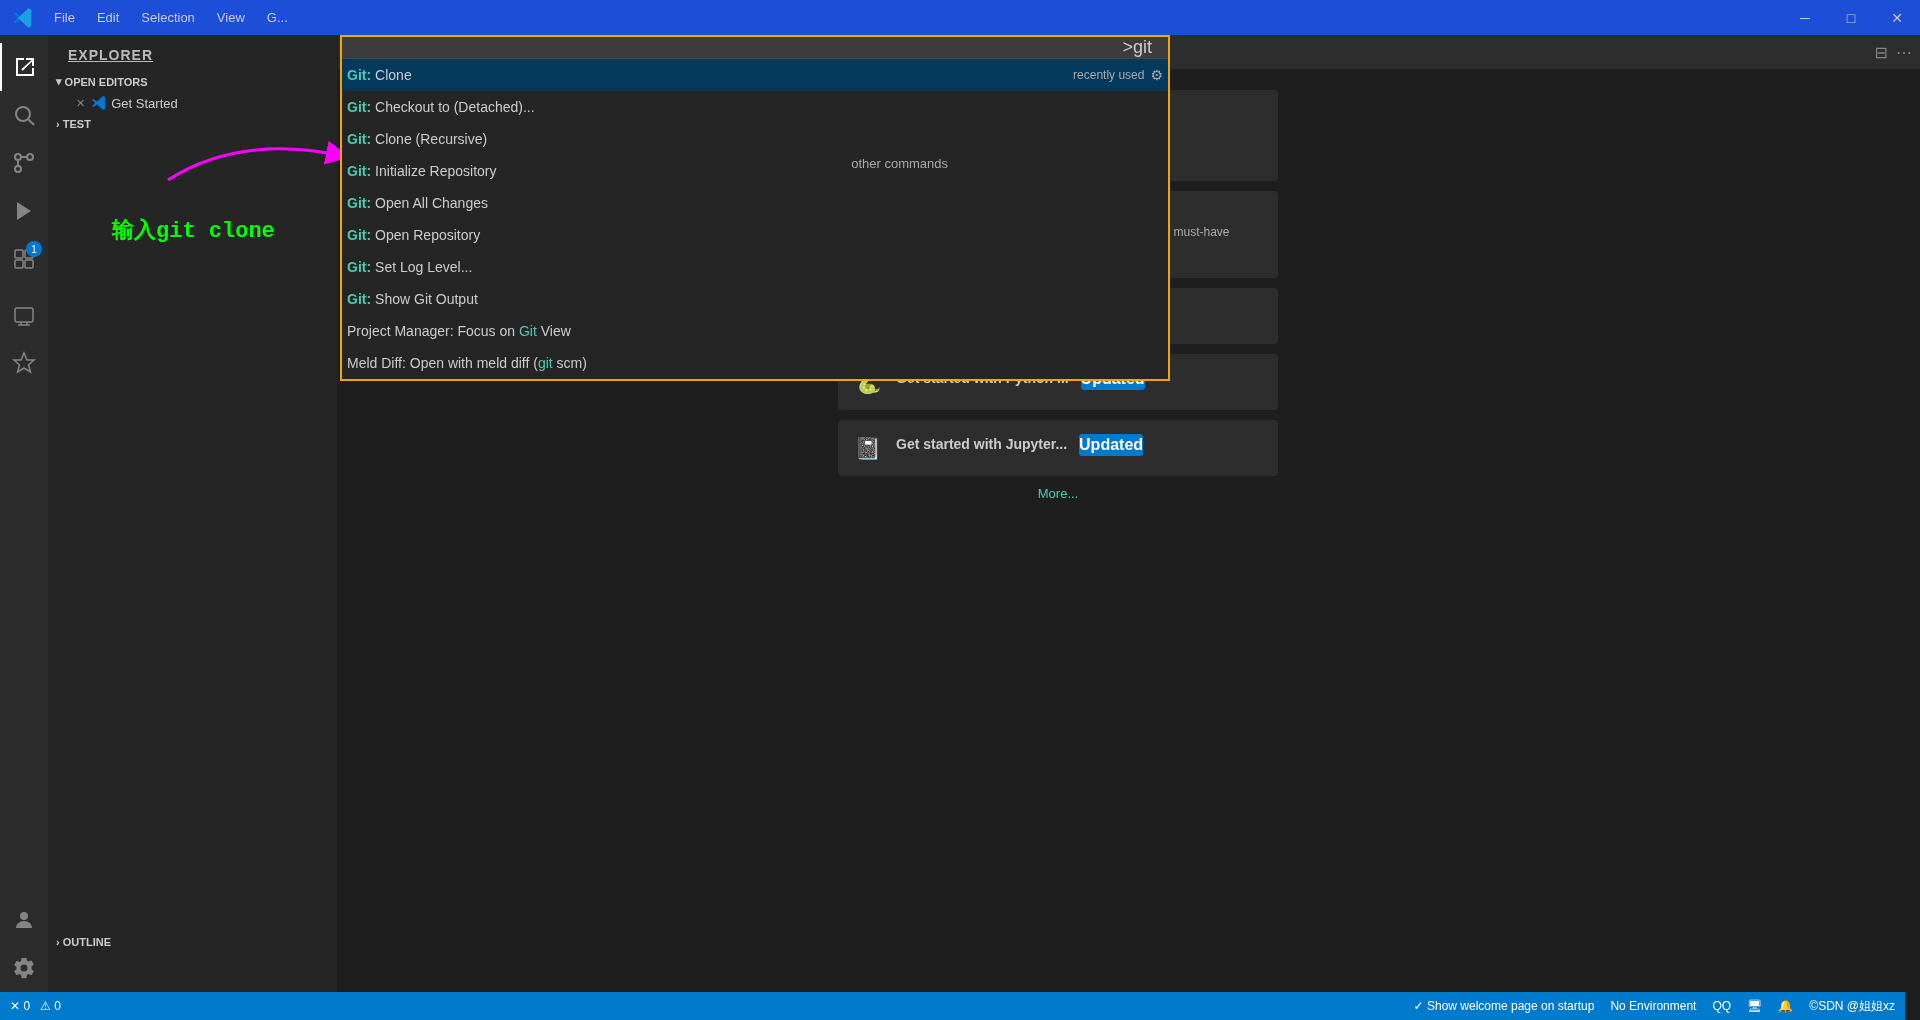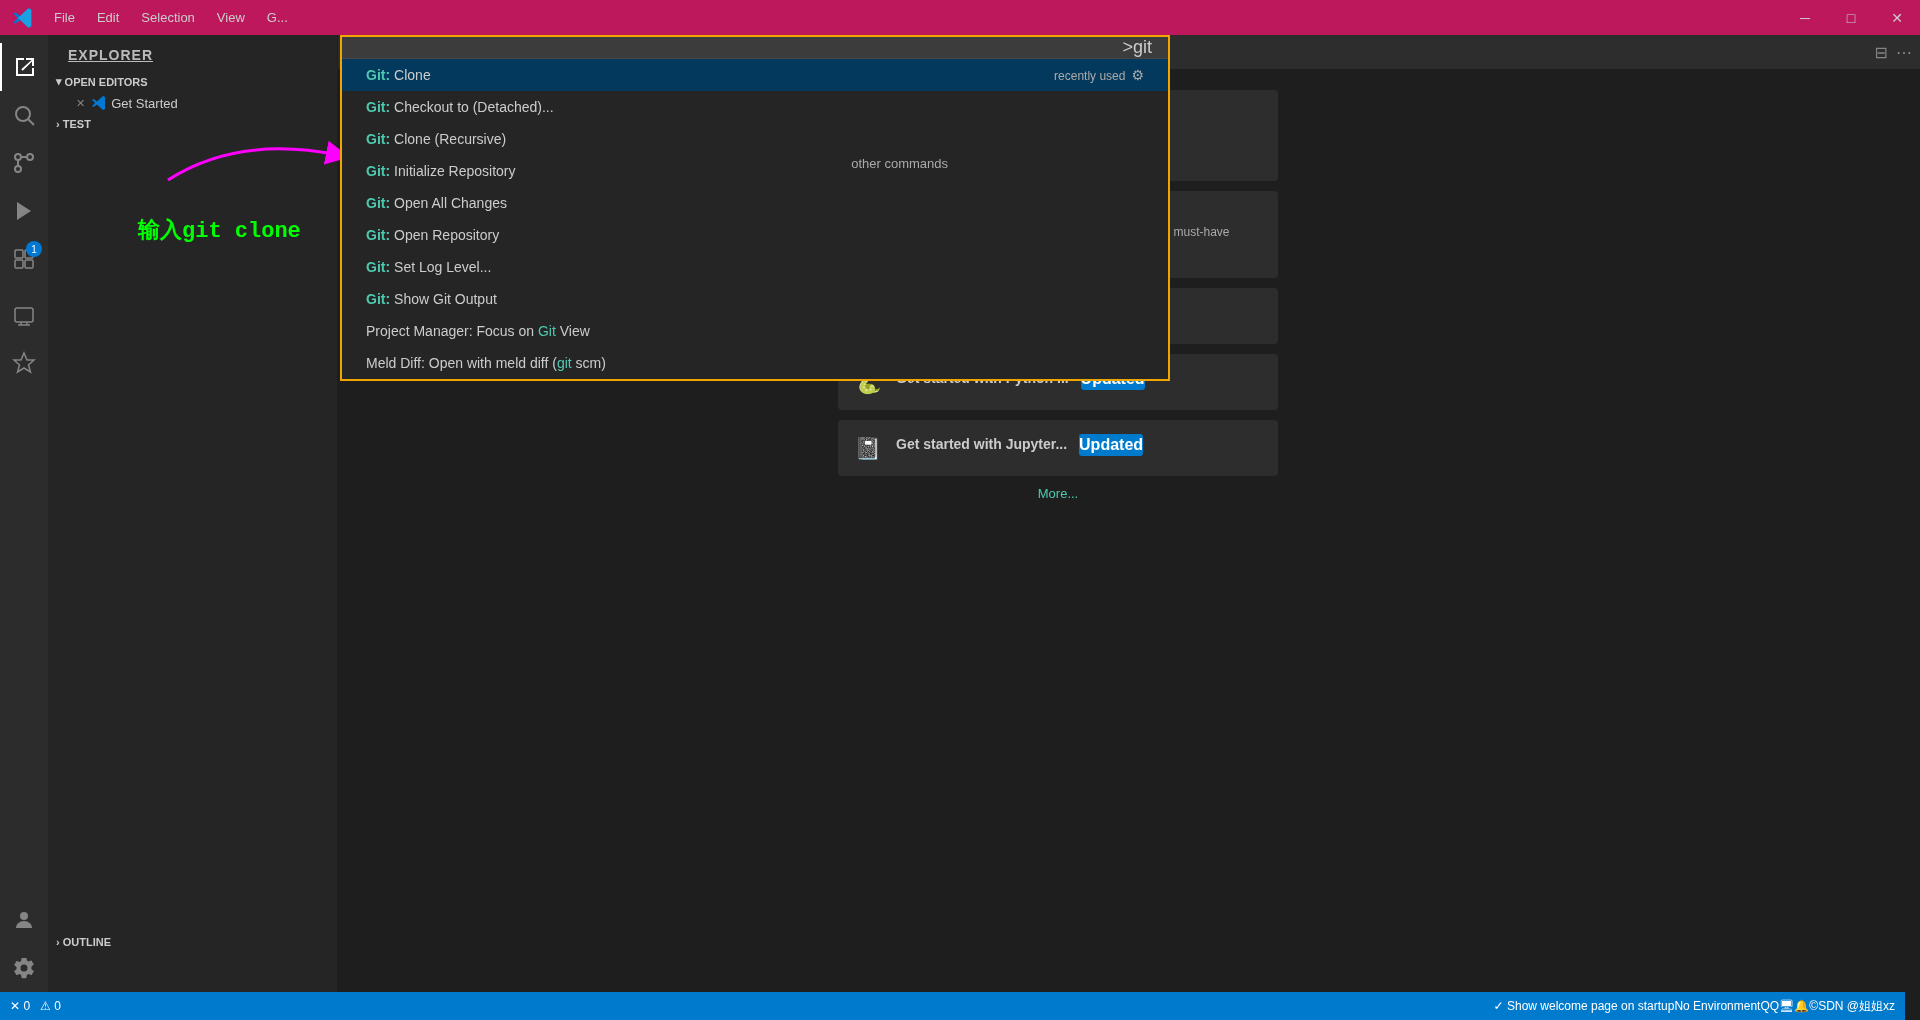--- a/index.html
+++ b/index.html
@@ -11,21 +11,21 @@
       color: #cccccc;
       overflow: hidden;
       position: relative;
     }
 
     
     .titlebar {
       position: absolute;
       top: 0; left: 0; right: 0;
       height: 35px;
-      background: #be185d;
+      background: #1d4ed8;
       display: flex;
       align-items: center;
       padding: 0 12px;
       z-index: 100;
     }
     .titlebar-menu {
       display: flex;
       gap: 2px;
     }
     .titlebar-menu-item {
@@ -65,22 +65,22 @@
       border: none;
       border-bottom: 1px solid #454545;
       color: #cccccc;
       font-size: 18px;
       padding: 0 16px;
       outline: none;
       text-align: right;
     }
     .command-item {
       display: flex;
-      align-items: flex-end;
-      padding: 8px 24px;
+      align-items: center;
+      padding: 8px 5px;
       cursor: pointer;
       font-size: 14px;
     }
     .command-item.active {
       background: #04395e;
     }
     .command-item .git-label {
       color: #4ec9b0;
       font-weight: bold;
       margin-right: 4px;
@@ -169,21 +169,21 @@
     .sidebar-test-section {
       padding: 4px 8px;
       font-size: 11px;
       font-weight: bold;
       color: #cccccc;
       display: flex; align-items: center;
       cursor: pointer;
     }
     .annotation-text {
       position: absolute;
-      top: 180px; left: 90px;
+      top: 180px; left: 64px;
       color: #00ff00;
       font-size: 22px;
       font-weight: bold;
       z-index: 300;
       font-family: 'Courier New', monospace;
     }
 
     
     .main-area {
       position: absolute;
@@ -320,20 +320,21 @@
       align-items: center;
       padding: 0 10px;
       font-size: 12px;
       color: #ffffff;
       z-index: 100;
     }
     .statusbar-right {
       margin-left: auto;
       display: flex;
       align-items: center;
+      gap: 16px;
     }
     .statusbar-item { cursor: pointer; }
     .statusbar-left {
       display: flex; align-items: center; gap: 12px;
     }
 
     
     .arrow-svg {
       position: absolute;
       top: 90px; left: 110px;

